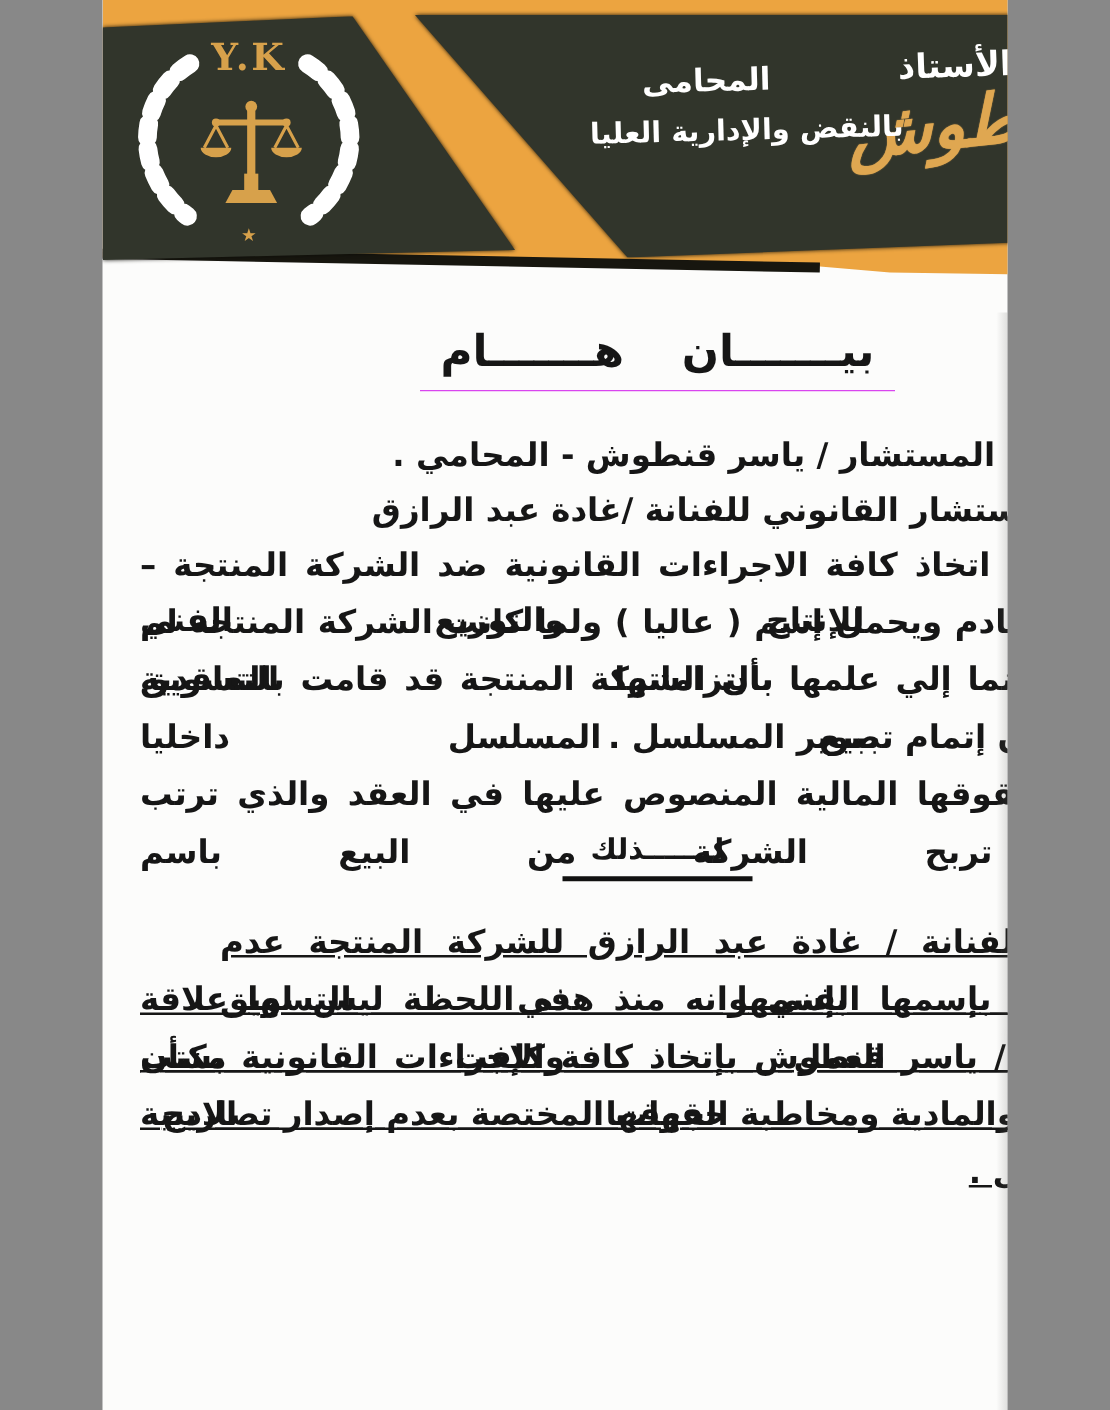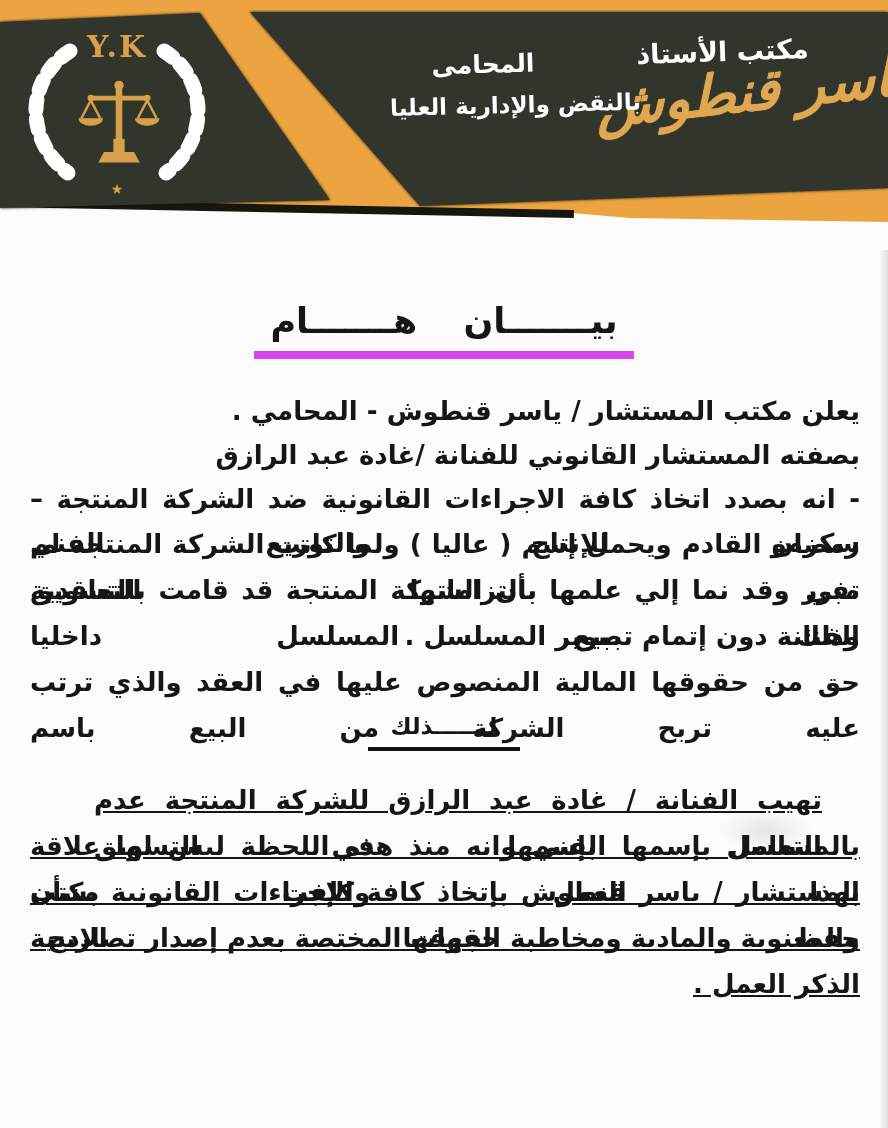--- a/index.html
+++ b/index.html
@@ -1,21 +1,21 @@
 <!DOCTYPE html>
 <html lang="ar" style="--orange: #eca440; --panel: #31352b; --panel-edge: #17160f; --gold: #d7a14b; --gold-light: #dfa751; --ink: #161616; --paper: #fcfcfb;"><head>
 <meta charset="utf-8">
 <style>
   :root{
     --orange:#eca440; --panel:#31352b; --panel-edge:#17160f;
     --gold:#d7a14b; --gold-light:#dfa751; --ink:#161616; --paper:#fcfcfb;
   }
   html,body{margin:0;padding:0;background:#888;}
   .page{
-    position:relative; width:888px; height:1128px; margin:0 auto;
+    position:relative; width:724px; height:1128px; margin:0 auto;
     background:var(--paper); overflow:hidden;
     font-family:"DejaVu Sans",sans-serif; color:var(--ink);
   }
   
   .letterhead{position:absolute;top:0;left:0;width:888px;height:228px;}
   .ribbon{
     position:absolute;inset:0;background:var(--orange);
     clip-path:polygon(0 0,888px 0,888px 222px,630px 218px,560px 212px,0 206px);
   }
   .shadow-line{
@@ -63,21 +63,21 @@
     color:#fff;font-weight:bold;font-size:23px;transform:rotate(-1.5deg);white-space:nowrap;
   }
   
   .doc{
     position:absolute;top:228px;left:0;width:888px;direction:rtl;
     padding:0; box-sizing:border-box;
   }
   .title-wrap{text-align:center;margin-top:34px;}
   .main-title{
     display:inline-block;font-size:35px;font-weight:bold;
-    border-bottom:8px solid #d946ef;padding:0 16px 10px 16px;word-spacing:34px;margin-top:39px;
+    border-bottom:1px solid #d946ef;padding:0 16px 10px 16px;word-spacing:34px;
   }
   .para{margin:0 28px 0 30px;}
   .intro{margin-top:30px;}
   .line{font-size:26px;font-weight:bold;text-align:right;height:44px;line-height:44px;white-space:nowrap;}
   .body1 .line,.body2 .line,.closing .line{height:46px;line-height:46px;white-space:normal;}
   .just{text-align:justify;text-align-last:justify;white-space:normal;}
   .emph{text-decoration:underline;text-underline-offset:4px;}
   .heading-wrap{text-align:center;margin-top:8px;}
   .section-heading{
     display:inline-block;font-size:23px;font-weight:bold;

